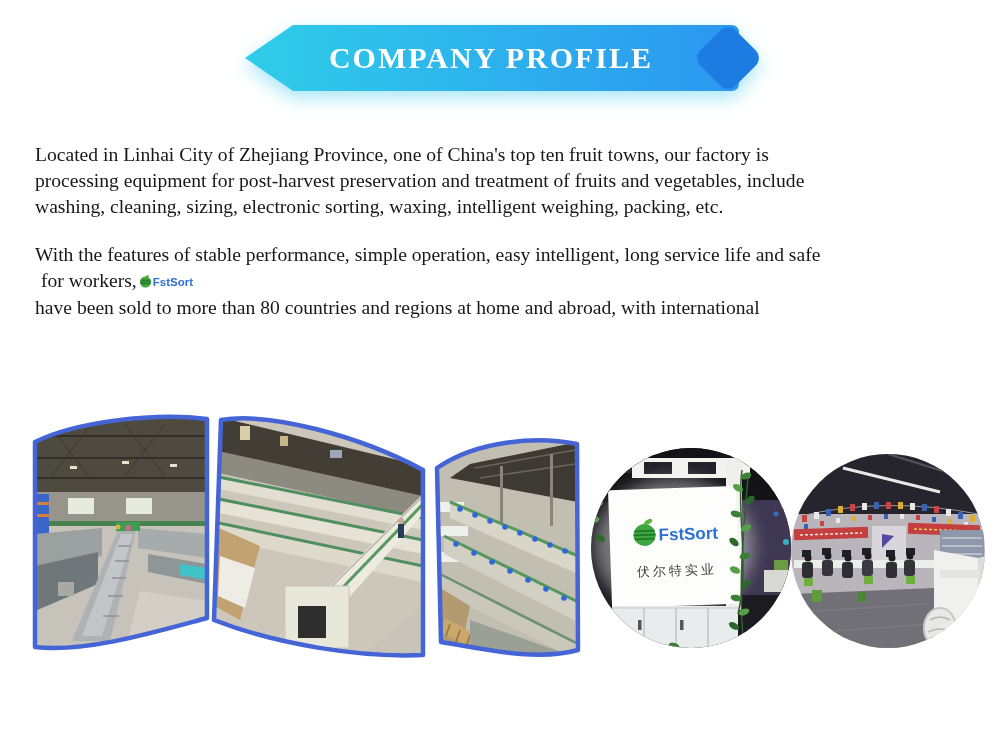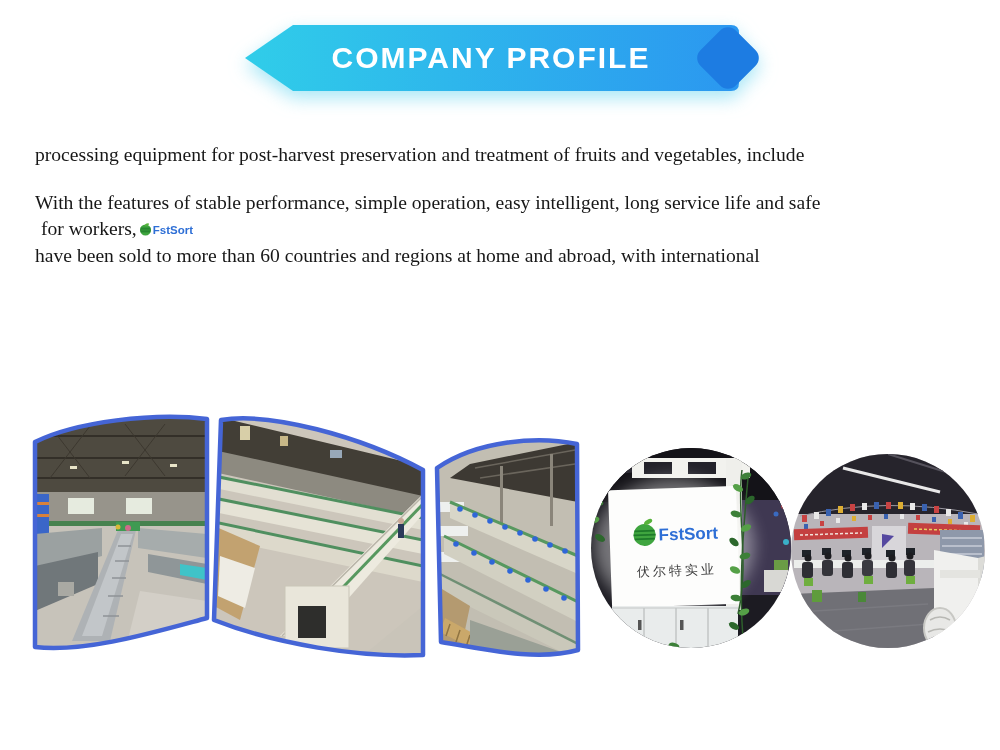--- a/index.html
+++ b/index.html
@@ -12,21 +12,21 @@
   
   .banner-wrap{
     position:absolute;left:243px;top:20px;width:530px;height:80px;
     filter:drop-shadow(0 7px 9px rgba(110,215,240,.60));
   }
   .banner-wrap svg{position:absolute;left:0;top:0;}
   .banner-title{
     position:absolute;left:0;top:5px;width:496px;height:66px;
     display:flex;align-items:center;justify-content:center;
     color:#ffffff;font-weight:bold;font-size:30px;letter-spacing:2px;
-    font-family:Liberation Sans, sans-serif;
+    font-family:Liberation Serif, serif;
   }
 
   
   .body-text{
     position:absolute;left:35px;top:142px;width:935px;
     font-size:19.6px;line-height:26px;color:#171717;
   }
   .tline{display:block;white-space:nowrap;}
   .para2{margin-top:22px;}
   .indent1{padding-left:6px;margin-top:45px;}
@@ -59,35 +59,37 @@
         </linearGradient>
       </defs>
       <path d="M 2,38 L 50,5 L 488,5 Q 496,5 496,13 L 496,63 Q 496,71 488,71 L 50,71 Z" fill="url(#ribbonGrad)"></path>
       <rect x="460" y="13" width="50" height="50" rx="11" transform="rotate(45 485 38)" fill="#1d7ce2"></rect>
     </svg>
     <div class="banner-title">COMPANY PROFILE</div>
   </div>
 
   <div class="body-text">
     <div>
+      <span class="tline">Located in Linhai City of Zhejiang Province, one of China's top ten fruit towns, our factory is</span>
       <span class="tline">processing equipment for post-harvest preservation and treatment of fruits and vegetables, include</span>
+      <span class="tline">washing, cleaning, sizing, electronic sorting, waxing, intelligent weighing, packing, etc.</span>
     </div>
     <div class="para2">
       <span class="tline">With the features of stable performance, simple operation, easy intelligent, long service life and safe</span>
       <span class="tline">
         <span class="indent1">for workers,</span><span class="inline-logo">
             <svg width="13" height="13" viewBox="0 0 13 13">
               <circle cx="6.5" cy="7" r="5.5" fill="#3fa53f"></circle>
               <path d="M1.5 5.2 H11.5 M1 7 H12 M1.5 8.8 H11.5" stroke="#1e7a2a" stroke-width="1"></path>
               <ellipse cx="8" cy="1.6" rx="2.2" ry="1.1" fill="#57b33a" transform="rotate(-25 8 1.6)"></ellipse>
             </svg>
             <i class="brand-text">FstSort</i>
           </span>
       </span>
-      <span class="tline">have been sold to more than 60 countries and regions at home and abroad, with international</span>
+      <span class="tline">have been sold to more than 80 countries and regions at home and abroad, with international</span>
     </div>
   </div>
 
   <svg class="factory-svg" width="555" height="260" viewBox="0 0 555 260">
     <defs>
       <clipPath id="cp1">
           <path d="M 5,36 C 45,16 125,6 177,13 L 177,212 C 125,226 55,247 5,241 Z"></path>
         </clipPath>
       <clipPath id="cp2">
           <path d="M 191,14 C 240,6 330,30 393,64 L 393,249 C 330,252 245,238 184,214 Z"></path>

